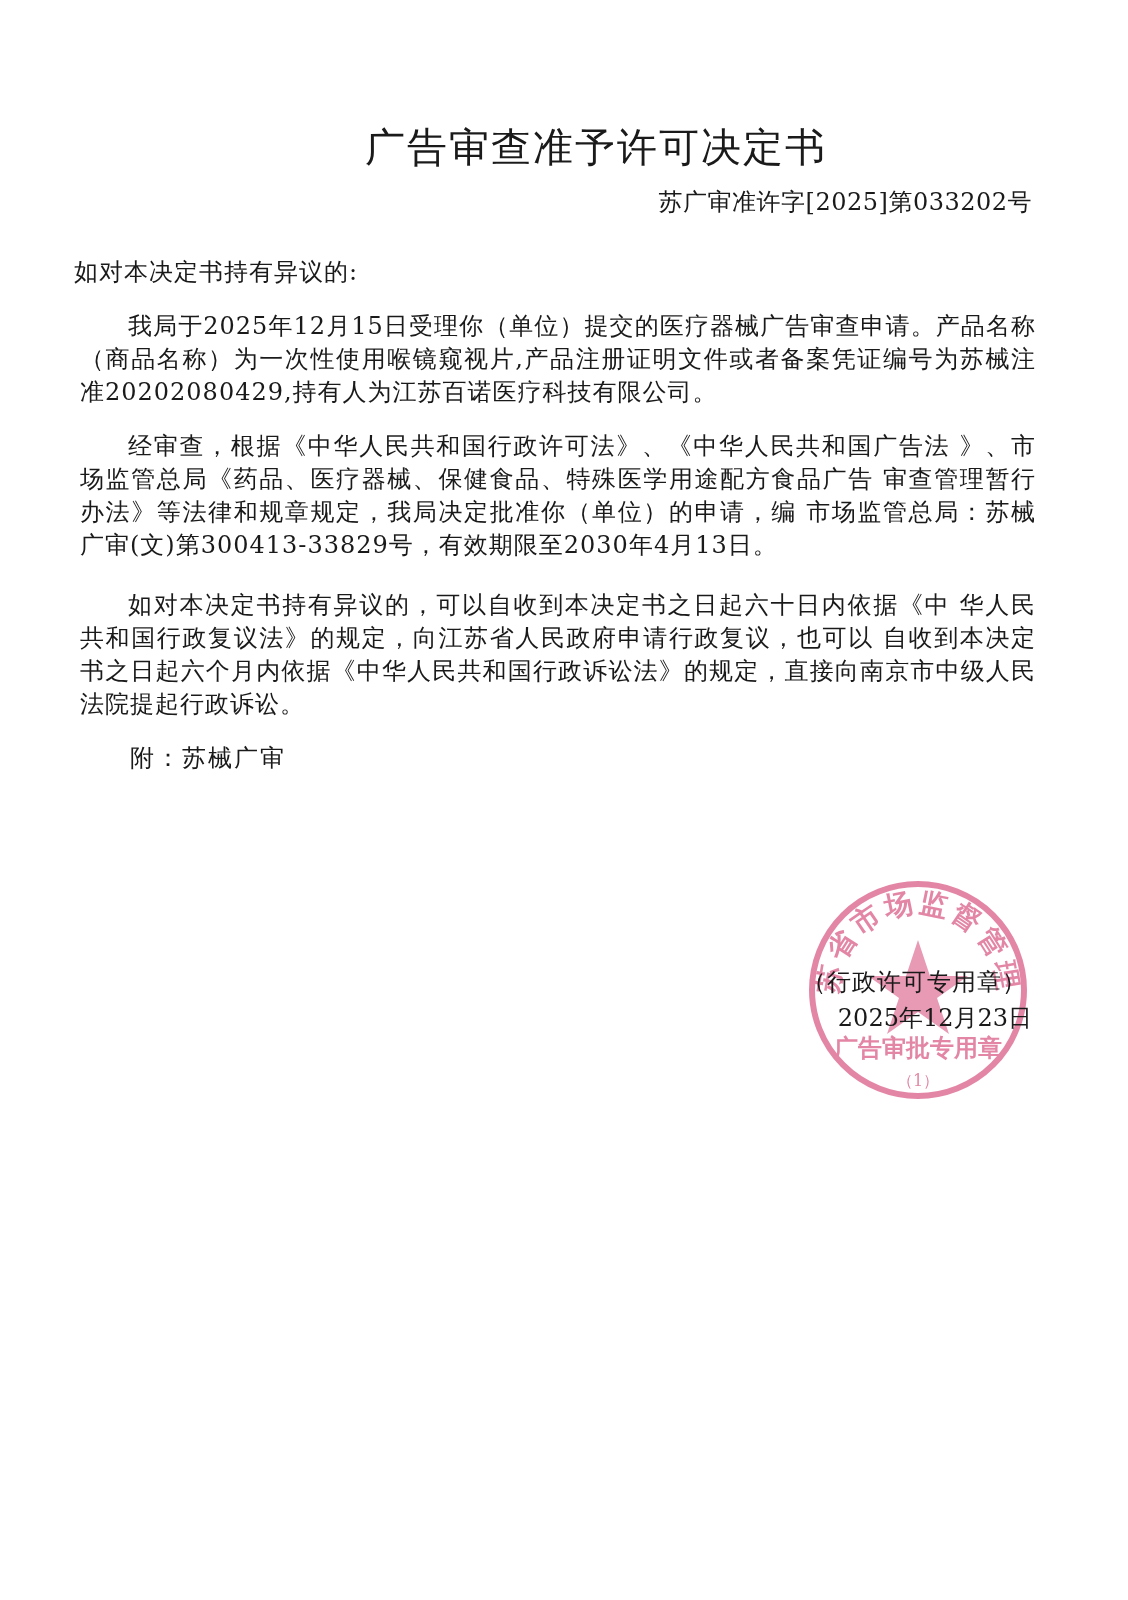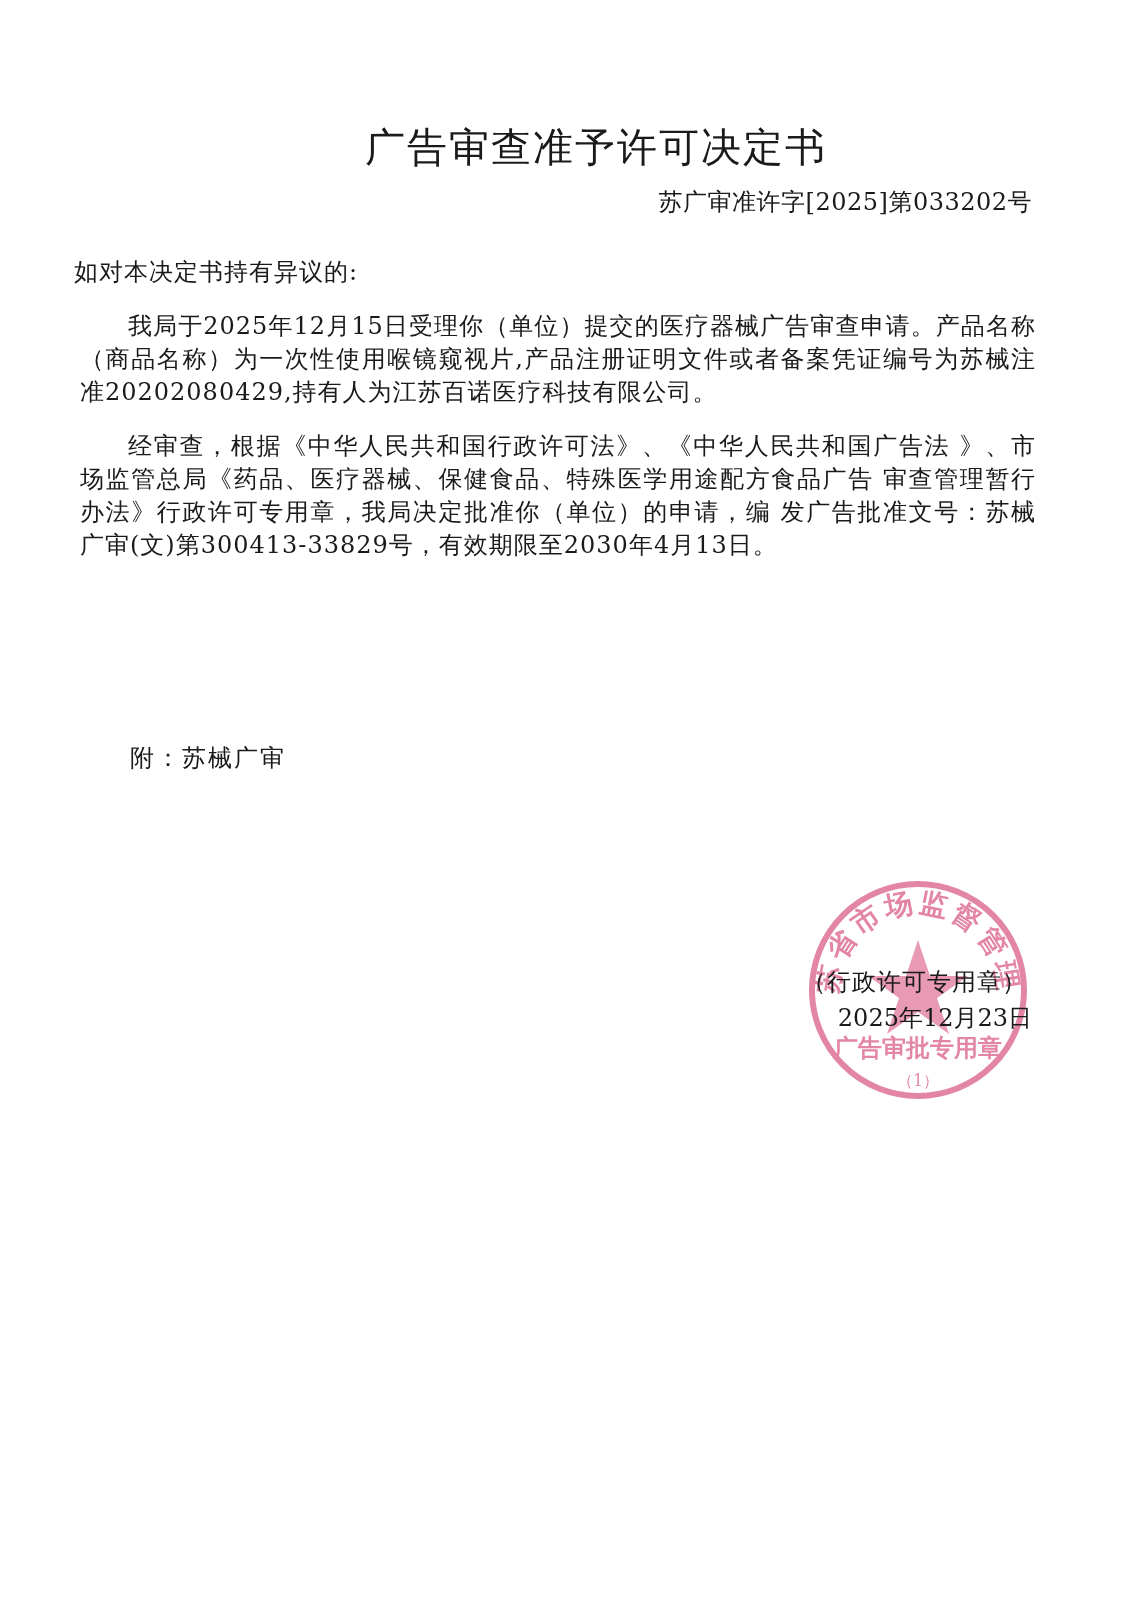--- a/index.html
+++ b/index.html
@@ -106,21 +106,22 @@
 
 <div class="page">
 
   <h1 class="title">广告审查准予许可决定书</h1>
 
   <div class="doc-number">苏广审准许字[2025]第033202号</div>
 
   <div class="addressee">如对本决定书持有异议的:</div>
 
   <p class="para p1">我局于2025年12月15日受理你（单位）提交的医疗器械广告审查申请。产品名称（商品名称）为一次性使用喉镜窥视片,产品注册证明文件或者备案凭证编号为苏械注准20202080429,持有人为江苏百诺医疗科技有限公司。</p>
-  <p class="para p2">经审查，根据《中华人民共和国行政许可法》、《中华人民共和国广告法 》、市场监管总局《药品、医疗器械、保健食品、特殊医学用途配方食品广告 审查管理暂行办法》行政许可专用章，我局决定批准你（单位）的申请，编 发广告批准文号：苏械广审(文)第300413-33829号，有效期限至2030年4月13日。</p>
+  <p class="para p2">经审查，根据《中华人民共和国行政许可法》、《中华人民共和国广告法 》、市场监管总局《药品、医疗器械、保健食品、特殊医学用途配方食品广告 审查管理暂行办法》等法律和规章规定，我局决定批准你（单位）的申请，编 市场监管总局：苏械广审(文)第300413-33829号，有效期限至2030年4月13日。</p>
+  <p class="para p3">如对本决定书持有异议的，可以自收到本决定书之日起六十日内依据《中 华人民共和国行政复议法》的规定，向江苏省人民政府申请行政复议，也可以 自收到本决定书之日起六个月内依据《中华人民共和国行政诉讼法》的规定，直接向南京市中级人民法院提起行政诉讼。</p>
 
   <div class="attachment">附：苏械广审</div>
 
   <svg class="seal" viewBox="0 0 224 224" xmlns="http://www.w3.org/2000/svg">
     <defs>
       <path id="sealArcTop" d="M 34 132 A 80 80 0 1 1 190 132"></path>
       <path id="sealArcBottom" d="M 62 150 L 162 150"></path>
     </defs>
     <circle cx="112" cy="112" r="106" fill="none" stroke="#e07a9c" stroke-width="6"></circle>
     <polygon fill="#e07a9c" fill-opacity="0.85" points="112,62 124,98 162,98 131,120 143,156 112,134 81,156 93,120 62,98 100,98"></polygon>

